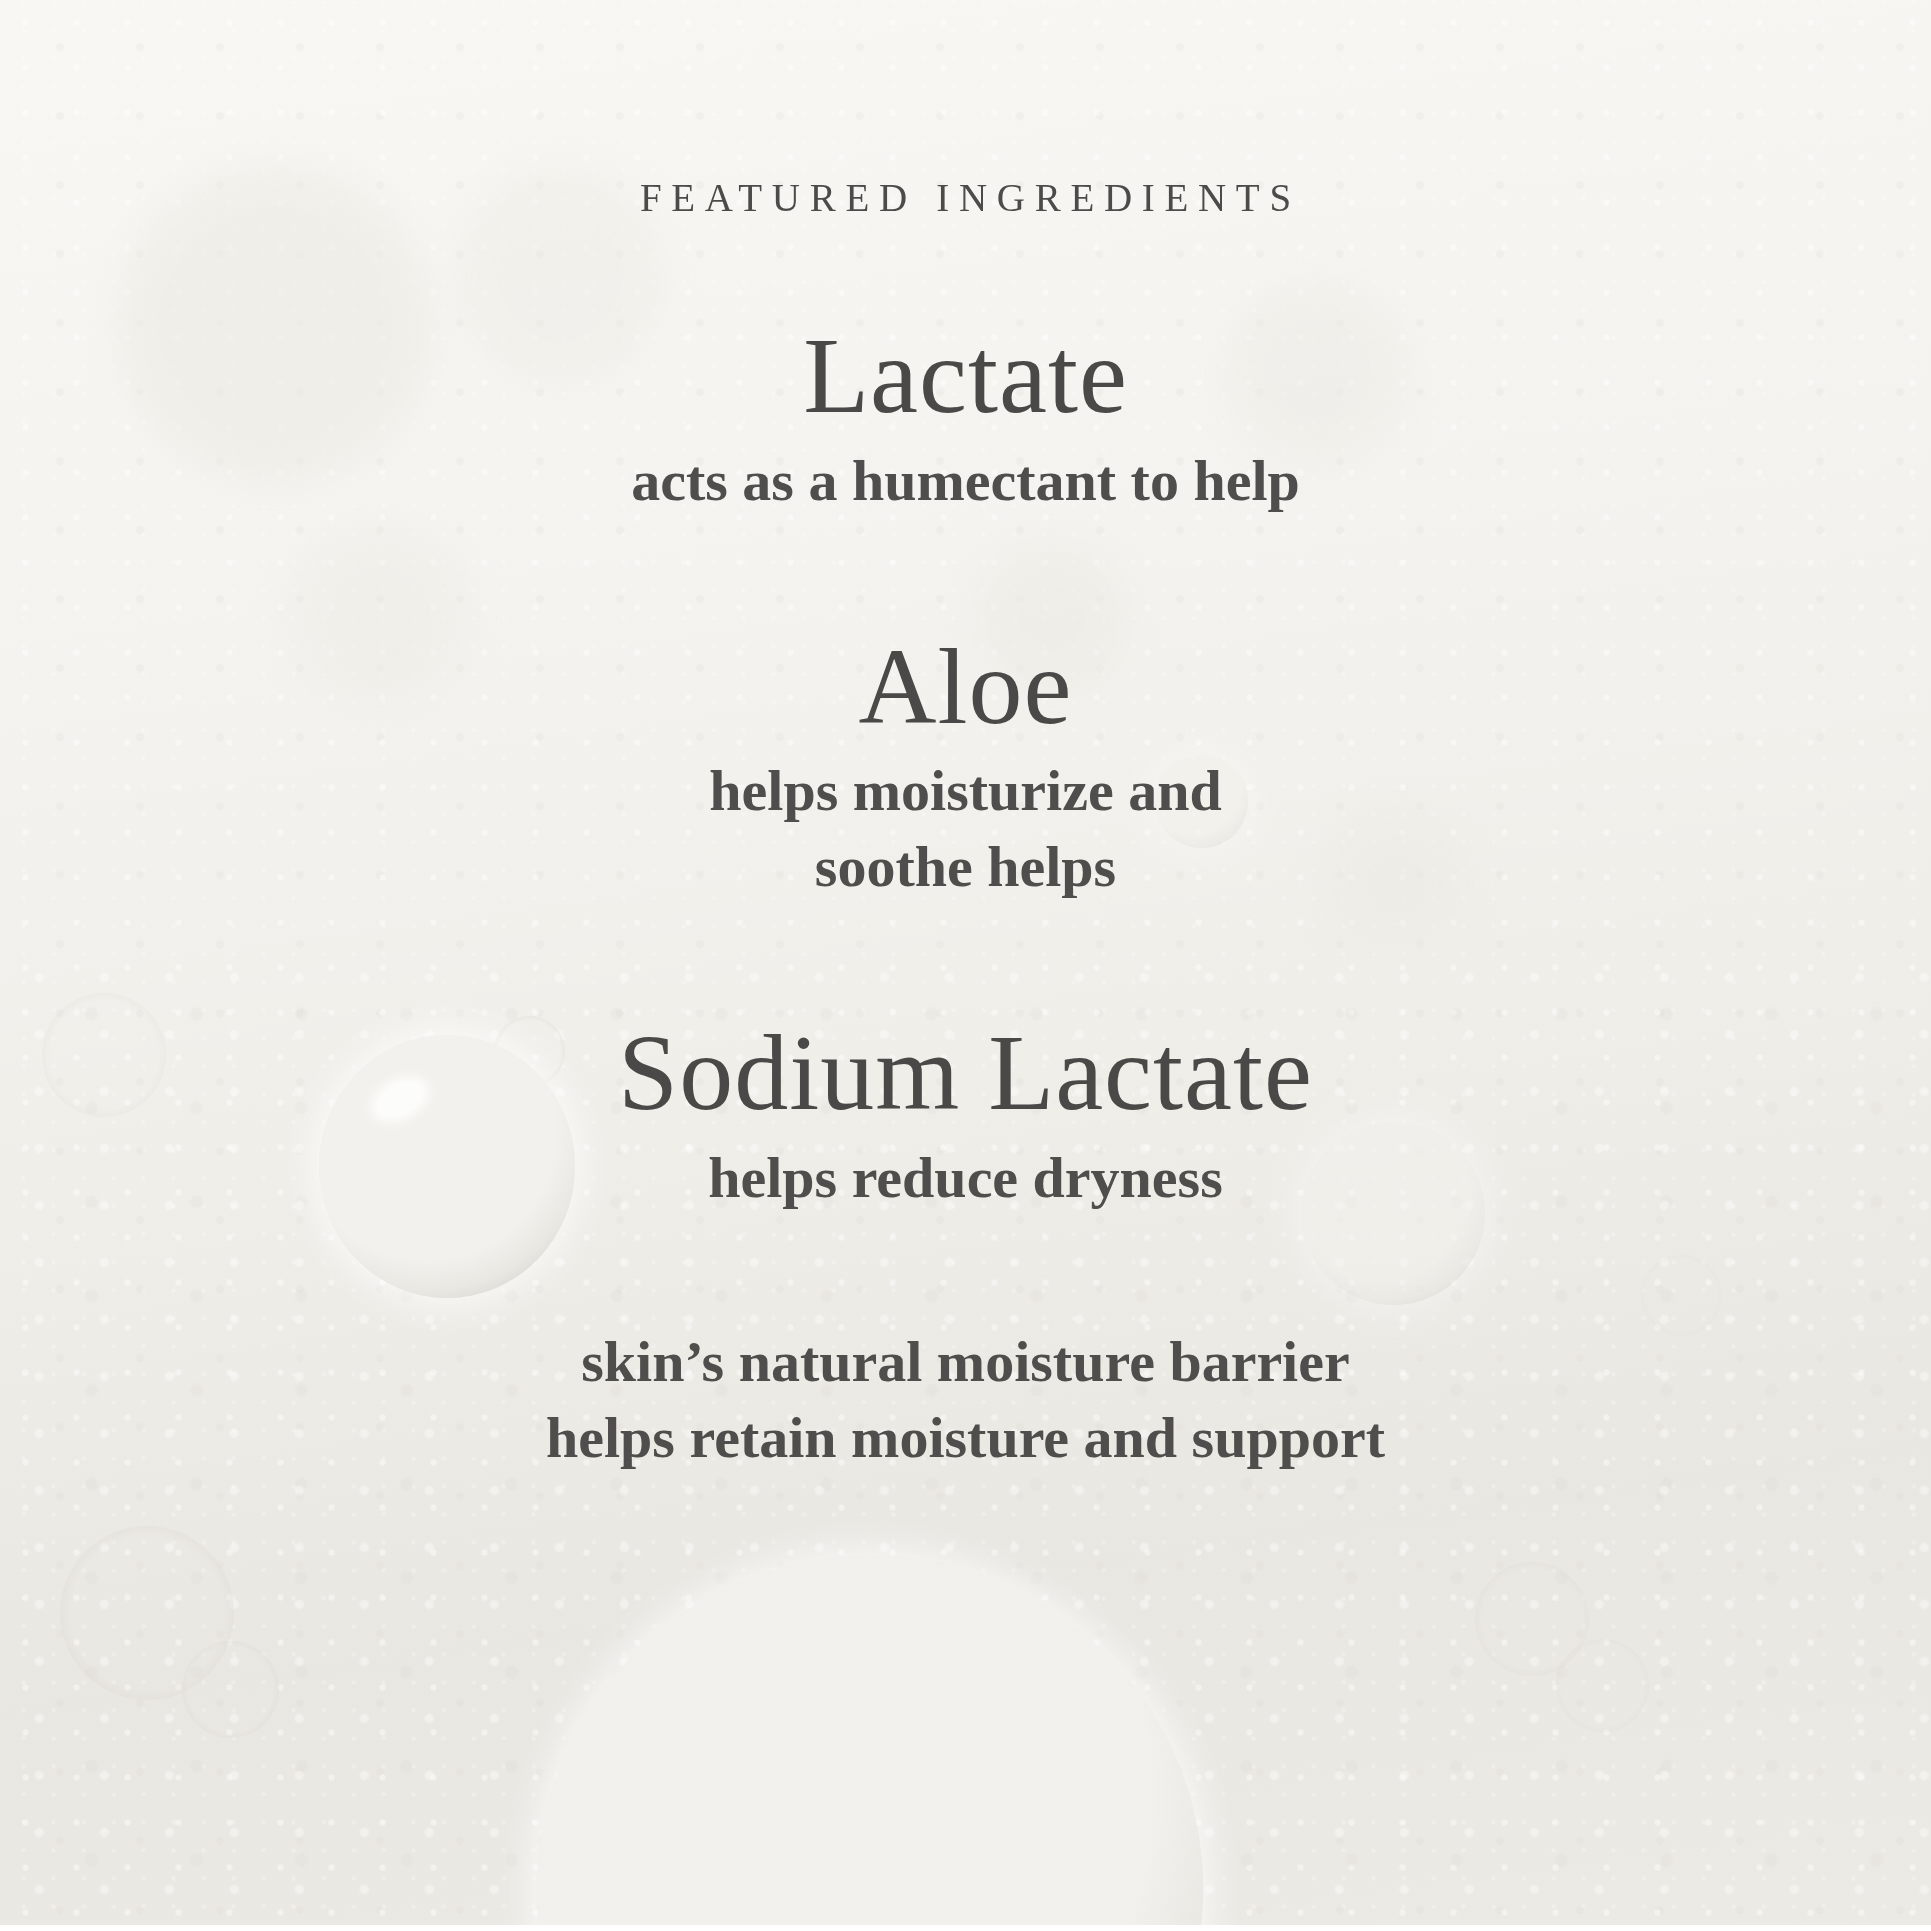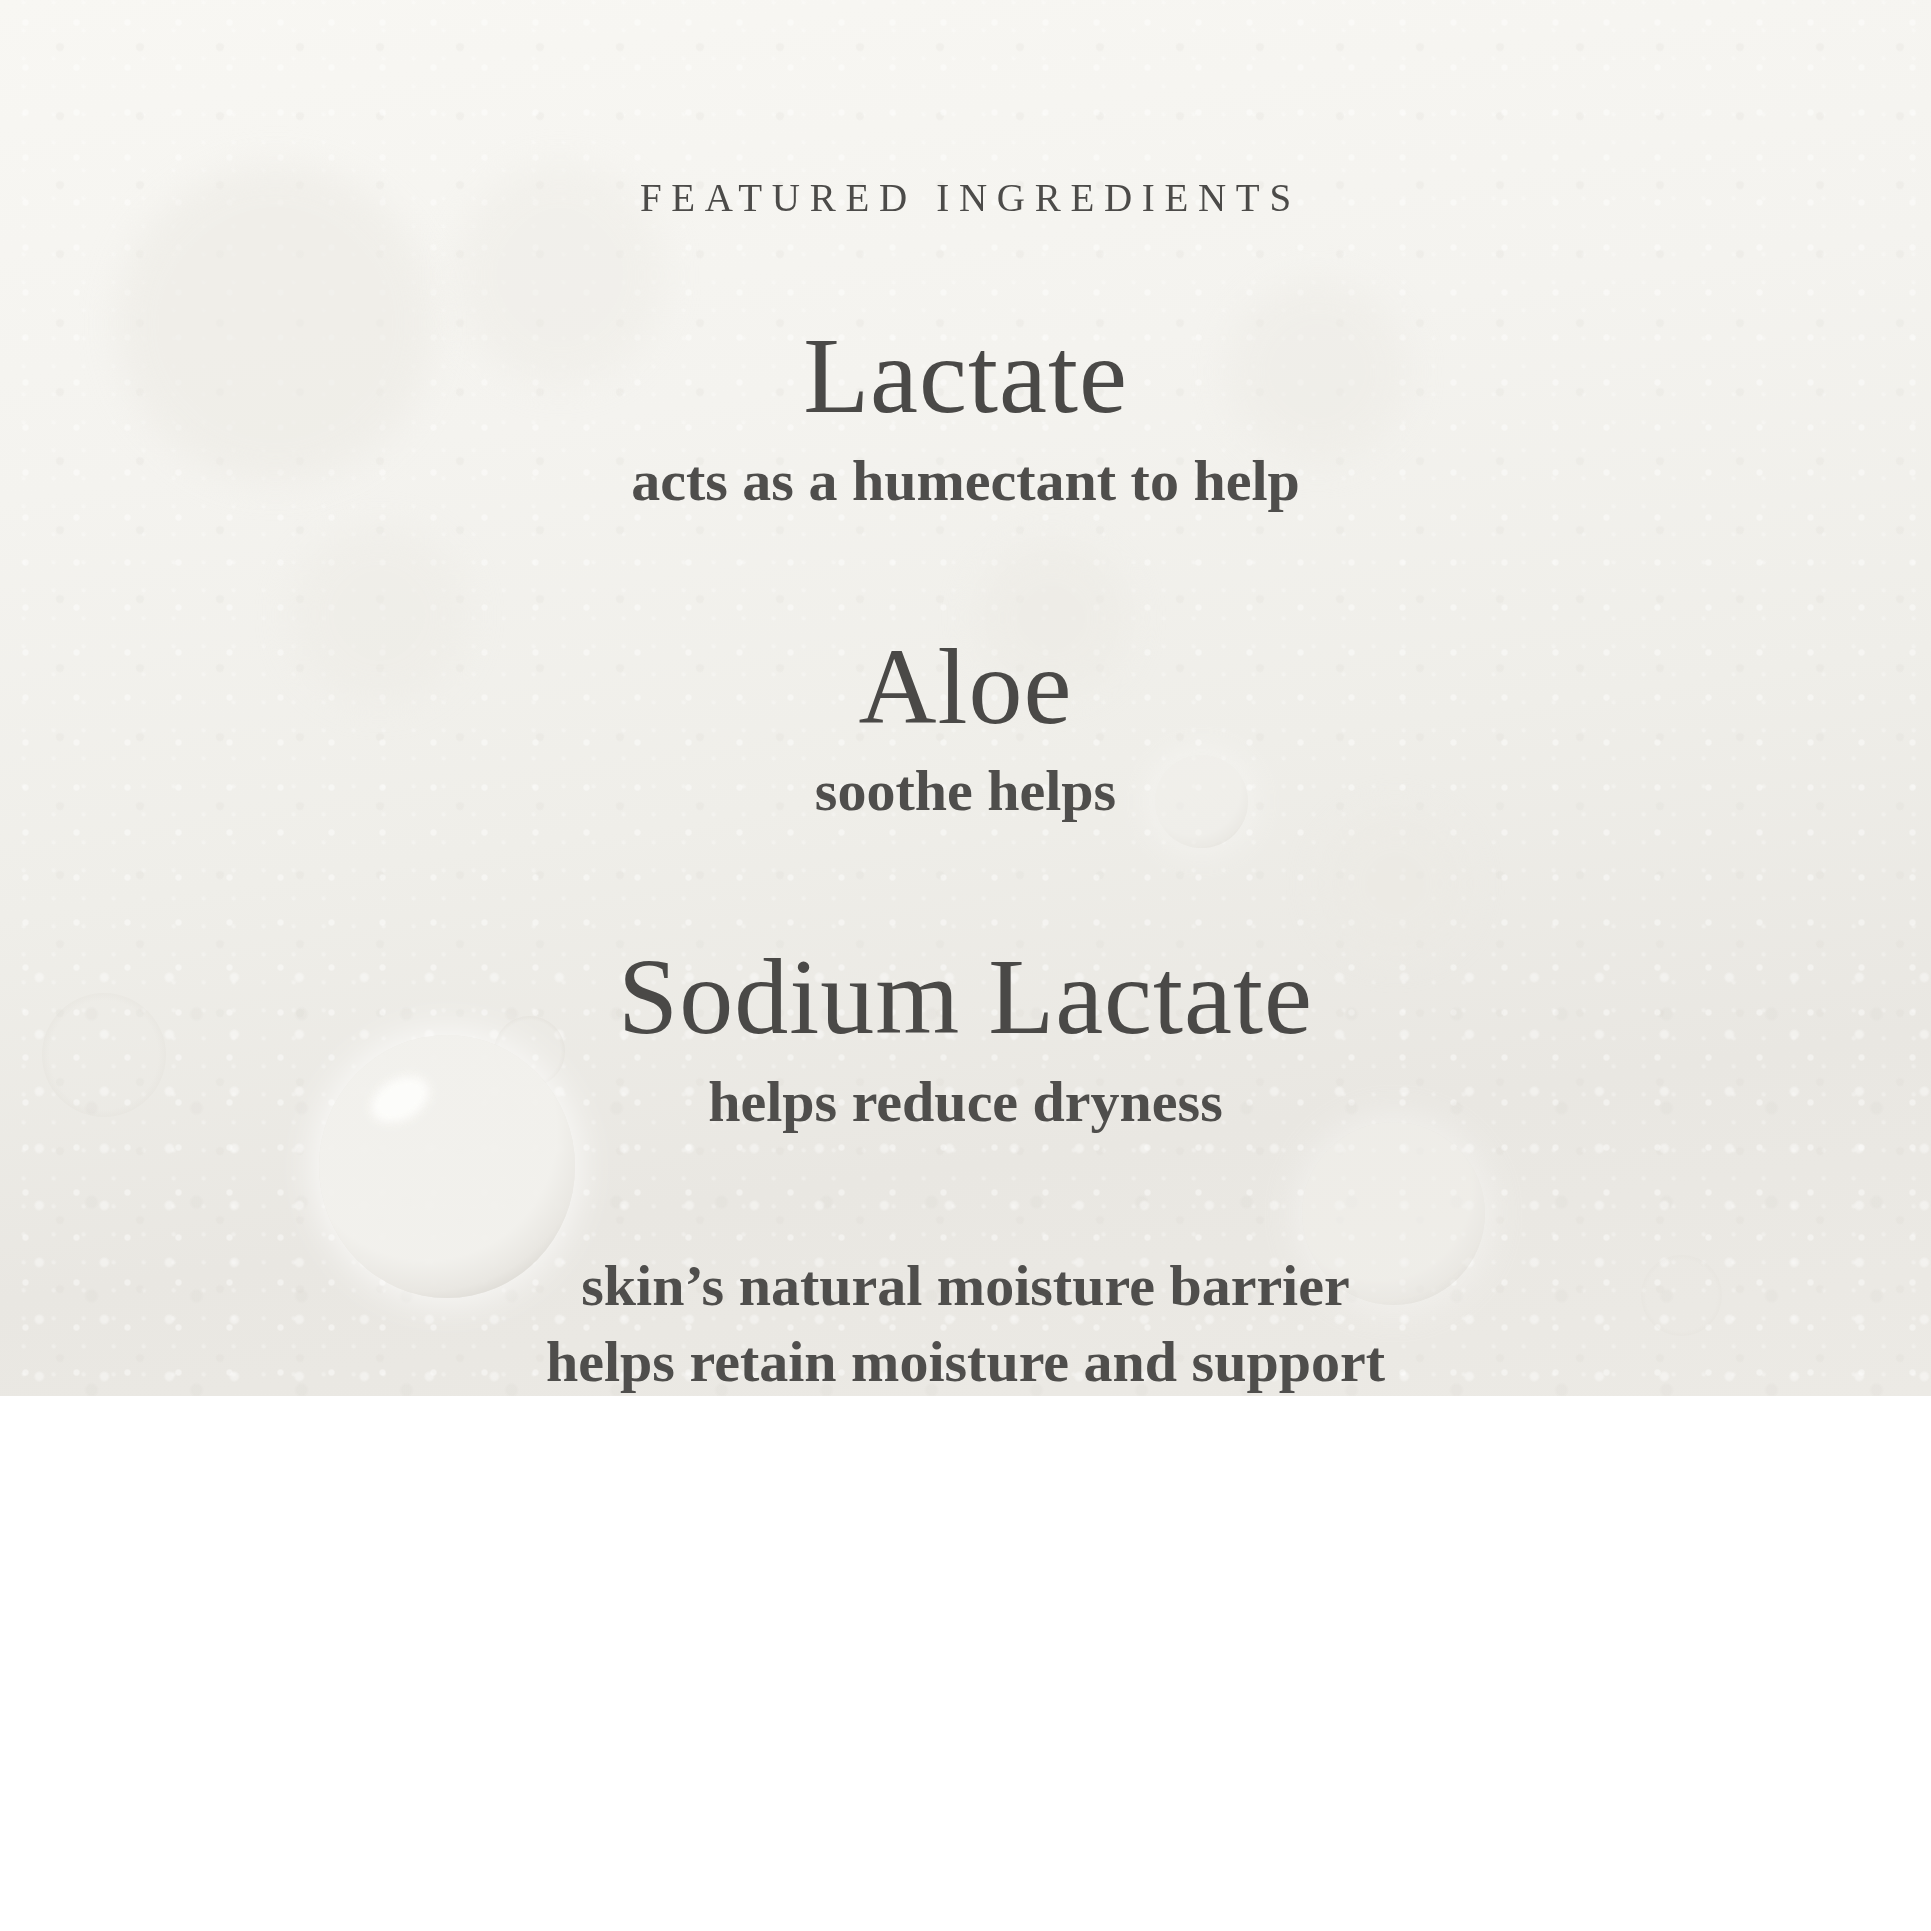--- a/index.html
+++ b/index.html
@@ -1,19 +1,19 @@
 <!DOCTYPE html>
 <html><head>
 <meta charset="utf-8">
 <style>
   html, body { margin: 0; padding: 0; background: #ffffff; }
   .canvas {
     position: relative;
     width: 1931px;
-    height: 1396px;
+    height: 1925px;
     overflow: hidden;
     background:
       linear-gradient(172deg, #f8f7f3 0%, #f4f3ef 30%, #efeee9 55%, #e9e7e2 78%, #eceae5 100%);
     font-family: "Liberation Serif", "DejaVu Serif", serif;
   }
 
   
   .dots {
     position: absolute; inset: 0;
     background-image:
@@ -152,20 +152,21 @@
     <section class="ingredient first">
       <h2>Lactate</h2>
       <p class="desc">
         <span class="line">acts as a humectant to help</span>
       </p>
     </section>
 
     <section class="ingredient">
       <h2>Aloe</h2>
       <p class="desc">
+        <span class="line">helps moisturize and</span>
         <span class="line">soothe helps</span>
       </p>
     </section>
 
     <section class="ingredient">
       <h2>Sodium Lactate</h2>
       <p class="desc">
         <span class="line">helps reduce dryness</span>
       </p>
     </section>

